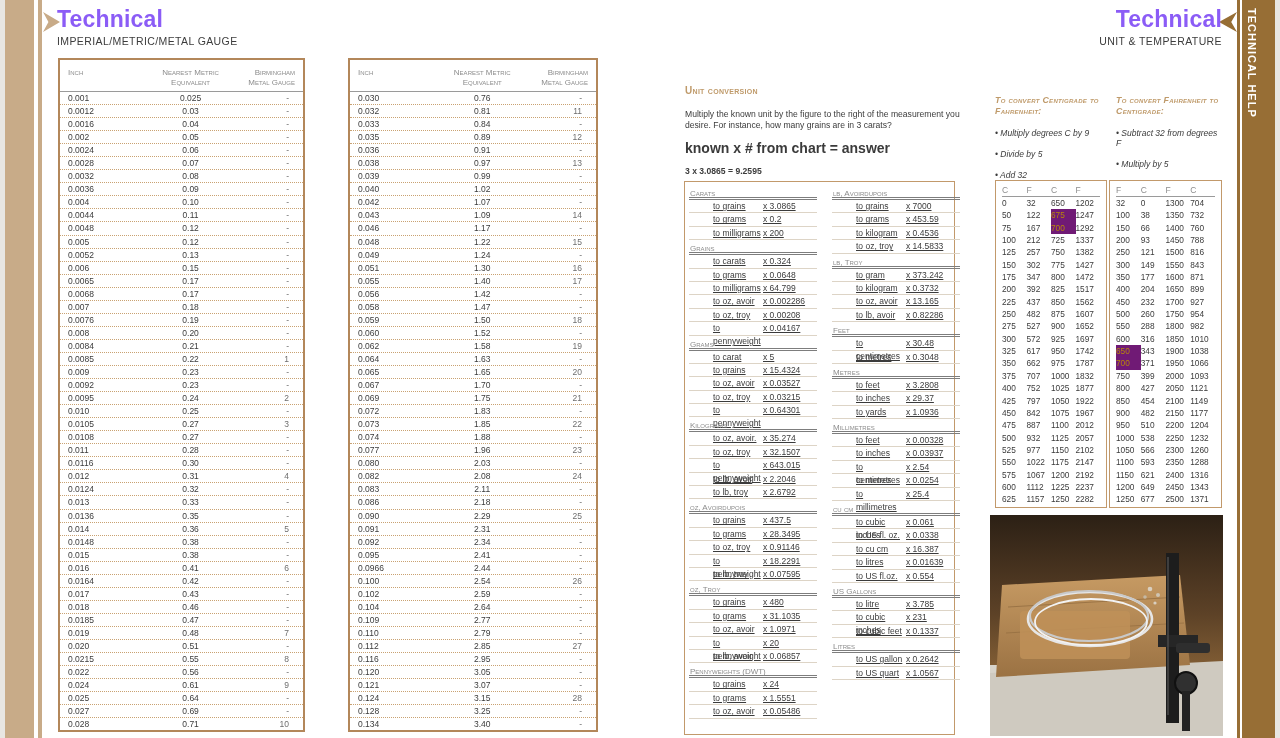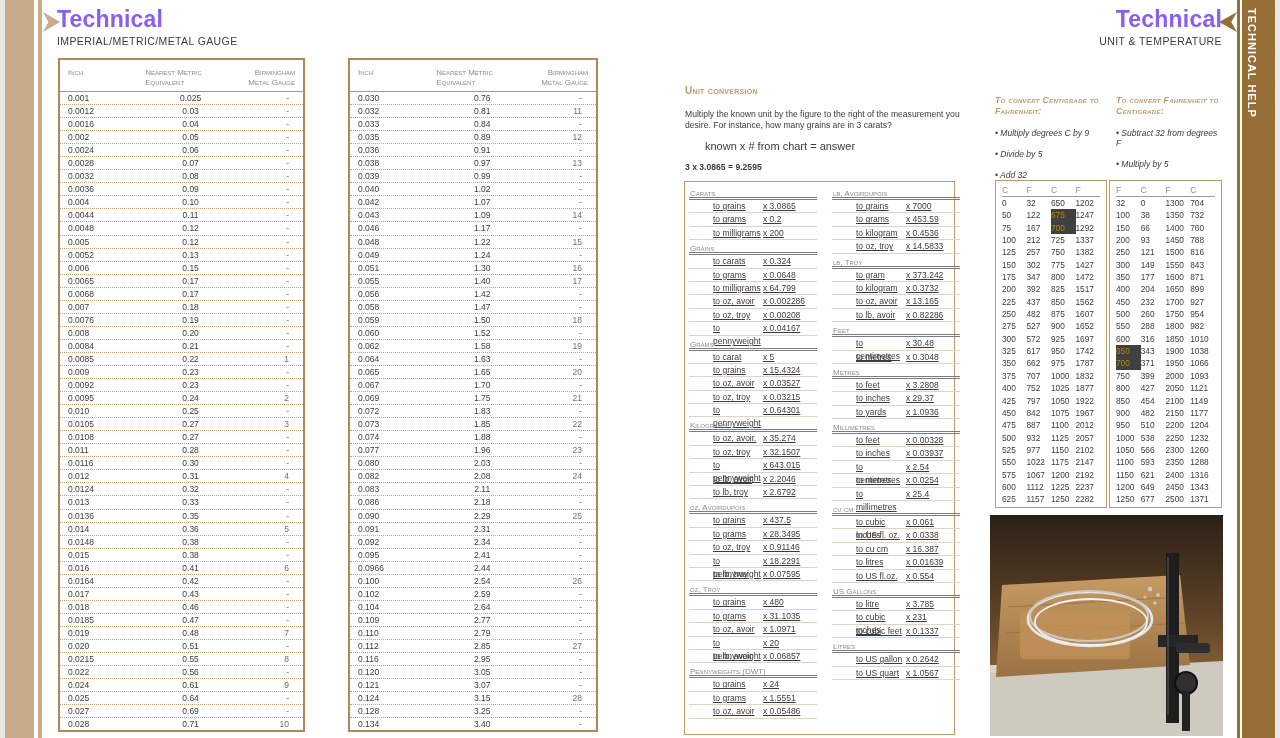--- a/index.html
+++ b/index.html
@@ -26,33 +26,33 @@
   .hdr-right { position:absolute; left:960px; top:6px; width:262px; text-align:right; }
   .hdr-title { font-size:23px; font-weight:bold; color:#8b5cf6; letter-spacing:0.2px; }
   .hdr-sub   { font-size:10.5px; color:#3c3c3c; margin-top:2px; letter-spacing:0.4px; }
 
   
   .gauge-box { position:absolute; top:58px; width:247px; height:674px; border:2px solid #b3875a; background:#fff; padding:6px 0 0 0; }
   #gauge1 { left:58px; } #gauge2 { left:348px; width:250px; }
   .g-head { display:flex; font-variant:small-caps; color:#8c8c8c; font-size:8px; line-height:9.5px;
             padding:2px 8px 4px 8px; border-bottom:1.5px solid #9a9a9a; min-height:26px; }
   .g-head .h1 { width:34%; text-align:left; }
-  .g-head .h2 { width:40%; }
+  .g-head .h2 { width:40%; text-align:center; }
   .g-head .h3 { flex:1; text-align:right; }
   .g-row { display:flex; height:13.05px; line-height:12.6px; font-size:8.5px; border-bottom:1px dotted #c9a272; padding:0 8px; }
   .g-row:last-child { border-bottom:none; }
   .g-row .c1 { width:34%; text-align:left; }
   .g-row .c2 { width:40%; text-align:center; }
   .g-row .c3 { flex:1; text-align:right; padding-right:6px; color:#6e6e6e; }
 
   
   .conv-intro { position:absolute; left:685px; top:85px; width:300px; }
   .tan-heading { font-variant:small-caps; font-weight:bold; color:#bf9a6a; font-size:10px; letter-spacing:0.3px; }
   .conv-body { font-size:8.6px; line-height:11px; margin-top:13px; color:#3b3b3b; }
-  .conv-formula { font-size:11px; font-weight:normal; margin-top:9px;margin-left:20px; }
+  .conv-formula { font-size:14px; font-weight:bold; margin-top:9px; }
   .conv-example { font-size:8.6px; font-weight:bold; margin-top:10px; }
 
   
   .conv-box { position:absolute; left:684px; top:181px; width:271px; height:554px; border:1px solid #c2996b; background:#fff; }
   .conv-col { position:absolute; top:3px; width:128px; }
   #conv-col-1 { left:4px; } #conv-col-2 { left:147px; }
   .c-section-title { font-variant:small-caps; color:#8c8c8c; font-size:8px; height:12px; line-height:12px;
                      border-bottom:3px double #7d7d7d; margin-top:3px; padding-left:1px; }
   .c-row { display:flex; font-size:8.5px; height:13.4px; line-height:13px; border-bottom:1px solid #ddd4c6;text-decoration:underline; }
   .c-row .lbl { margin-left:24px; flex:1; }
@@ -65,21 +65,21 @@
   .t-step { font-size:8.5px; margin-top:11px; }
   .t-step::before { content:"• "; }
 
   
   .temp-box { position:absolute; top:180px; width:112px; height:328px; border:1px solid #c2996b; background:#fff; padding:3px 6px; }
   #temp1 { left:995px; } #temp2 { left:1109px; width:113px; }
   .t-head { display:flex; font-variant:small-caps; color:#8c8c8c; font-size:8.5px; height:13px; line-height:12px;
             border-bottom:1.5px solid #9a9a9a; }
   .t-head span, .t-row span { width:25%; }
   .t-row { display:flex; font-size:8.3px; height:12.35px; line-height:12.4px; }
-  .t-hl { color:#b8860b; background:#404040; }
+  .t-hl { color:#b8860b; background:#701a75; }
 
   
   .photo { position:absolute; left:990px; top:515px; width:233px; height:221px; overflow:hidden; background:#4a3категория; }
   .photo svg { display:block; }
 </style>
 </head>
 <body>
 
 <div class="page">
 

